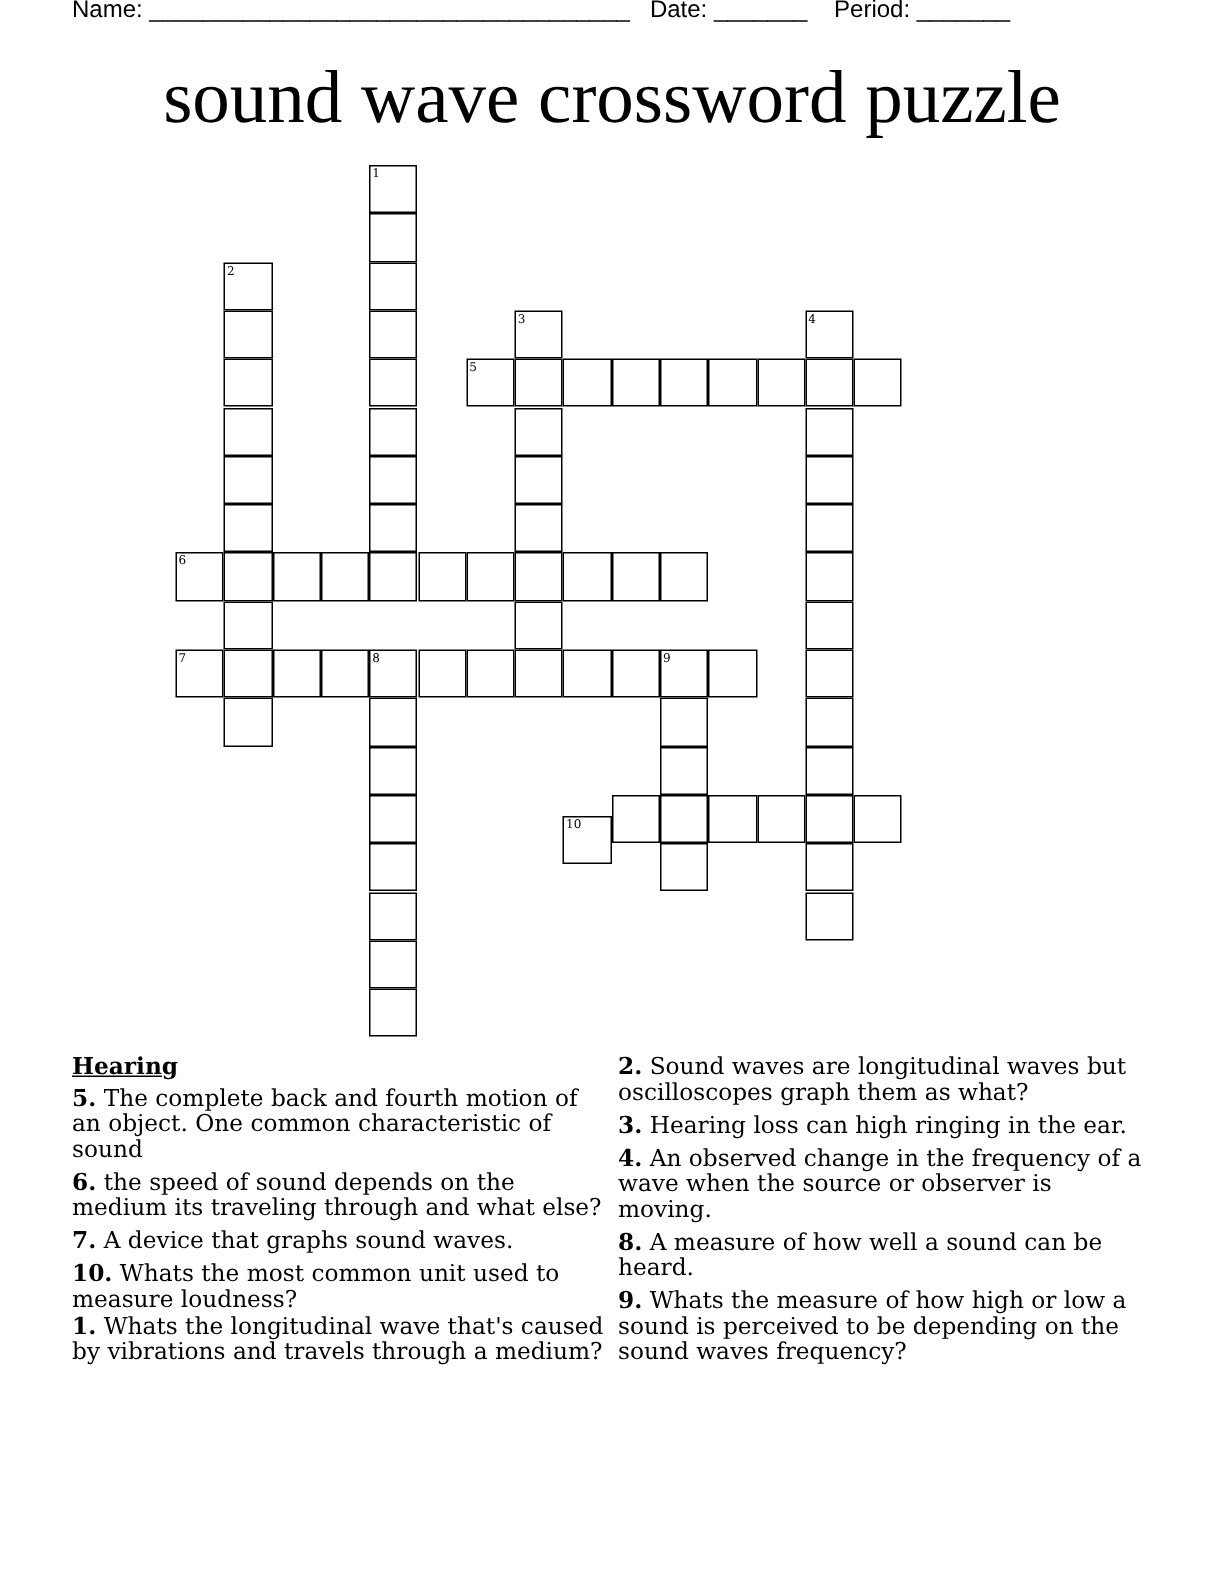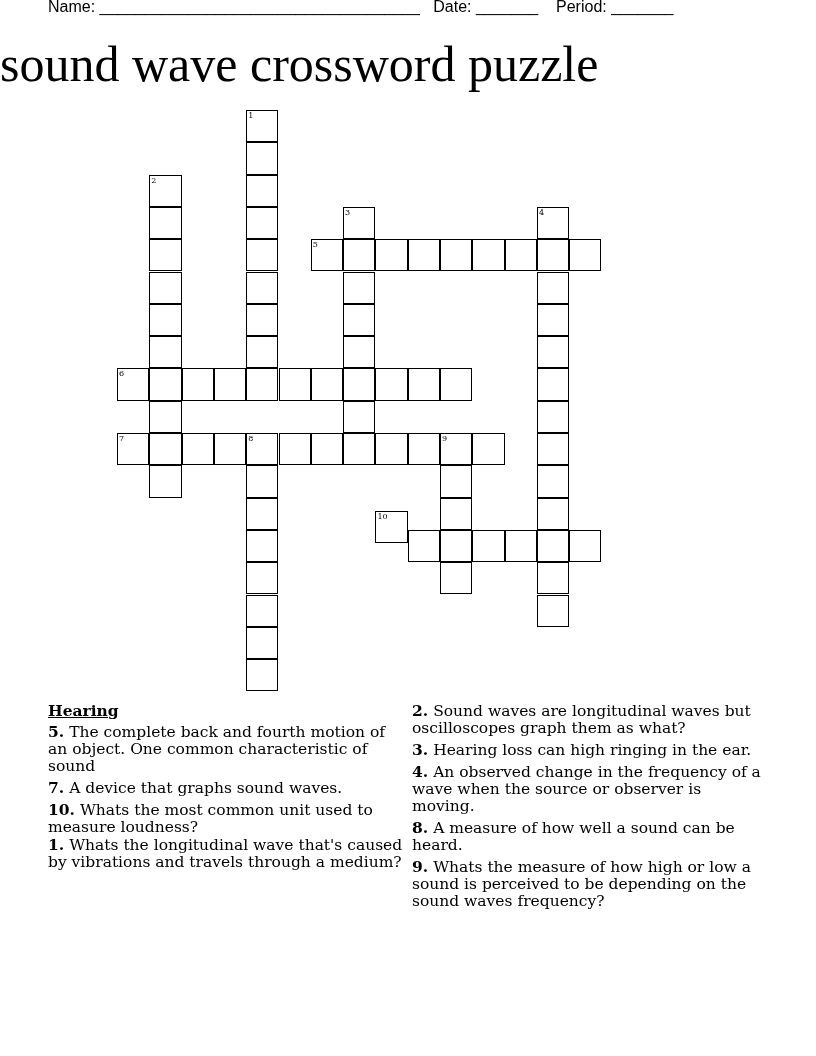--- a/index.html
+++ b/index.html
@@ -1,18 +1,18 @@
 <!DOCTYPE html>
 <html><head>
 <meta charset="utf-8">
 <style>
   html, body { margin:0; padding:0; background:#fff; }
   body { width:816px; height:1056px; position:relative; overflow:hidden; color:#000; }
   .hdr { position:absolute; top:-2px; left:48px; font-family:"Liberation Sans", sans-serif; font-size:16px; white-space:pre; }
-  .title { position:absolute; top:34px; left:0; width:816px; font-family:"Liberation Serif", serif; font-size:50px; line-height:60px; }
+  .title { position:absolute; top:34px; left:0; width:816px; text-align:center; font-family:"Liberation Serif", serif; font-size:50px; line-height:60px; }
   #grid { position:absolute; left:0; top:0; width:816px; height:700px; }
   .cell { position:absolute; width:32.3px; height:32.3px; box-sizing:border-box; border:1.5px solid #000; background:#fff; margin:0; }
   .cell .num { position:absolute; top:1px; left:1px; font-family:"DejaVu Serif", serif; font-size:8px; line-height:8px; }
   .clues { position:absolute; font-family:"DejaVu Serif", serif; font-size:15.5px; line-height:17px; }
   .col-left { left:48px; top:702px; width:355px; }
   .col-right { left:412px; top:702px; width:355px; }
   .heading { font-weight:bold; text-decoration:underline; margin-bottom:4px; display:block; }
   .clue { margin-bottom:4px; }
   .clue b { font-weight:bold; }
 </style>
@@ -111,32 +111,33 @@
     <div class="cell" style="left: 246.2px; top: 497.6px;"></div>
     <div class="cell" style="left: 246.2px; top: 529.9px;"></div>
     <div class="cell" style="left: 246.2px; top: 562.2px;"></div>
     <div class="cell" style="left: 246.2px; top: 594.5px;"></div>
     <div class="cell" style="left: 246.2px; top: 626.8px;"></div>
     <div class="cell" style="left: 246.2px; top: 659.1px;"></div>
     <div class="cell" style="left: 440px; top: 465.3px;"></div>
     <div class="cell" style="left: 440px; top: 497.6px;"></div>
     <div class="cell" style="left: 440px; top: 529.9px;"></div>
     <div class="cell" style="left: 440px; top: 562.2px;"></div>
-    <div class="cell" style="left: 375.4px; top: 511px;">
+    <div class="cell" style="left: 375.4px; top: 544px;">
       <span class="num">10</span>
     </div>
     <div class="cell" style="left: 407.7px; top: 529.9px;"></div>
     <div class="cell" style="left: 472.3px; top: 529.9px;"></div>
     <div class="cell" style="left: 504.6px; top: 529.9px;"></div>
     <div class="cell" style="left: 569.2px; top: 529.9px;"></div>
   </div>
 
 <div class="clues col-left">
   <span class="heading">Hearing</span>
   <div class="clue"><b>5.</b> <span>The complete back and fourth motion of an object. One common characteristic of sound</span></div>
+  <div class="clue"><b>6.</b> <span>the speed of sound depends on the medium its traveling through and what else?</span></div>
   <div class="clue"><b>7.</b> <span>A device that graphs sound waves.</span></div>
   <div class="clue" style="margin-bottom:0"><b>10.</b> <span>Whats the most common unit used to measure loudness?</span></div>
   <div class="clue"><b>1.</b> <span>Whats the longitudinal wave that's caused by vibrations and travels through a medium?</span></div>
 </div>
 
 <div class="clues col-right">
   <div class="clue"><b>2.</b> <span>Sound waves are longitudinal waves but oscilloscopes graph them as what?</span></div>
   <div class="clue"><b>3.</b> <span>Hearing loss can high ringing in the ear.</span></div>
   <div class="clue"><b>4.</b> <span>An observed change in the frequency of a wave when the source or observer is moving.</span></div>
   <div class="clue"><b>8.</b> <span>A measure of how well a sound can be heard.</span></div>

